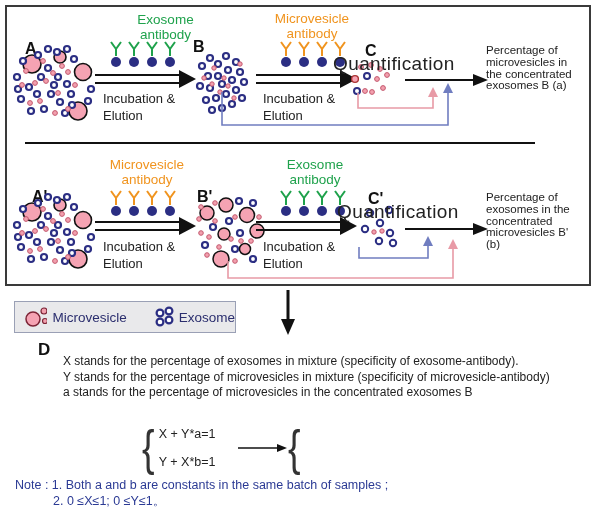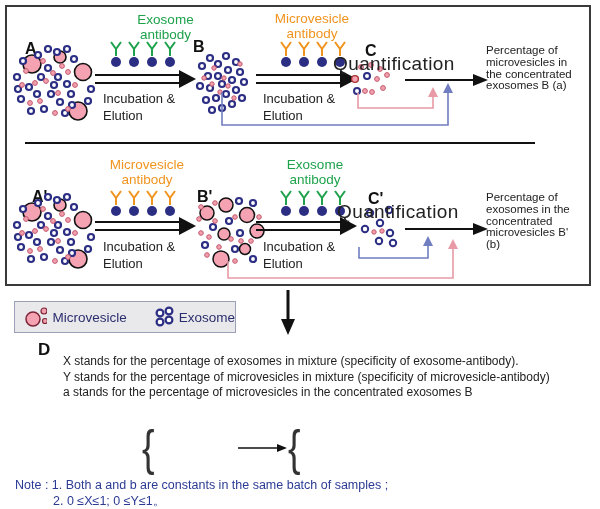--- a/index.html
+++ b/index.html
@@ -430,20 +430,24 @@
 <div class="abs dlabel" style="left:38px;top:340px;">D</div>
 
 <div class="abs dlines" style="left:55px;top:354px;margin-left:8px;">
   <div>X stands for the percentage of exosomes in mixture (specificity of exosome-antibody).</div>
   <div>Y stands for the percentage of microvesicles in mixture (specificity of microvesicle-antibody)</div>
   <div>a stands for the percentage of microvesicles in the concentrated exosomes B</div>
 </div>
 
 <div class="abs eqgroup" style="left:140px;top:423px;">
   <span class="brace">{</span>
+  <span class="eqcol">
+    <span>X + Y*a=1</span>
+    <span>Y + X*b=1</span>
+  </span>
 </div>
 
 <svg class="abs" style="left:238px;top:442px;" width="50" height="12">
   <line x1="0" y1="6" x2="39" y2="6" stroke="#111" stroke-width="1.6"></line>
   <polygon points="39,2 49,6 39,10" fill="#111"></polygon>
 </svg>
 
 <div class="abs eqgroup" style="left:286px;top:423px;">
   <span class="brace">{</span>
 </div>

